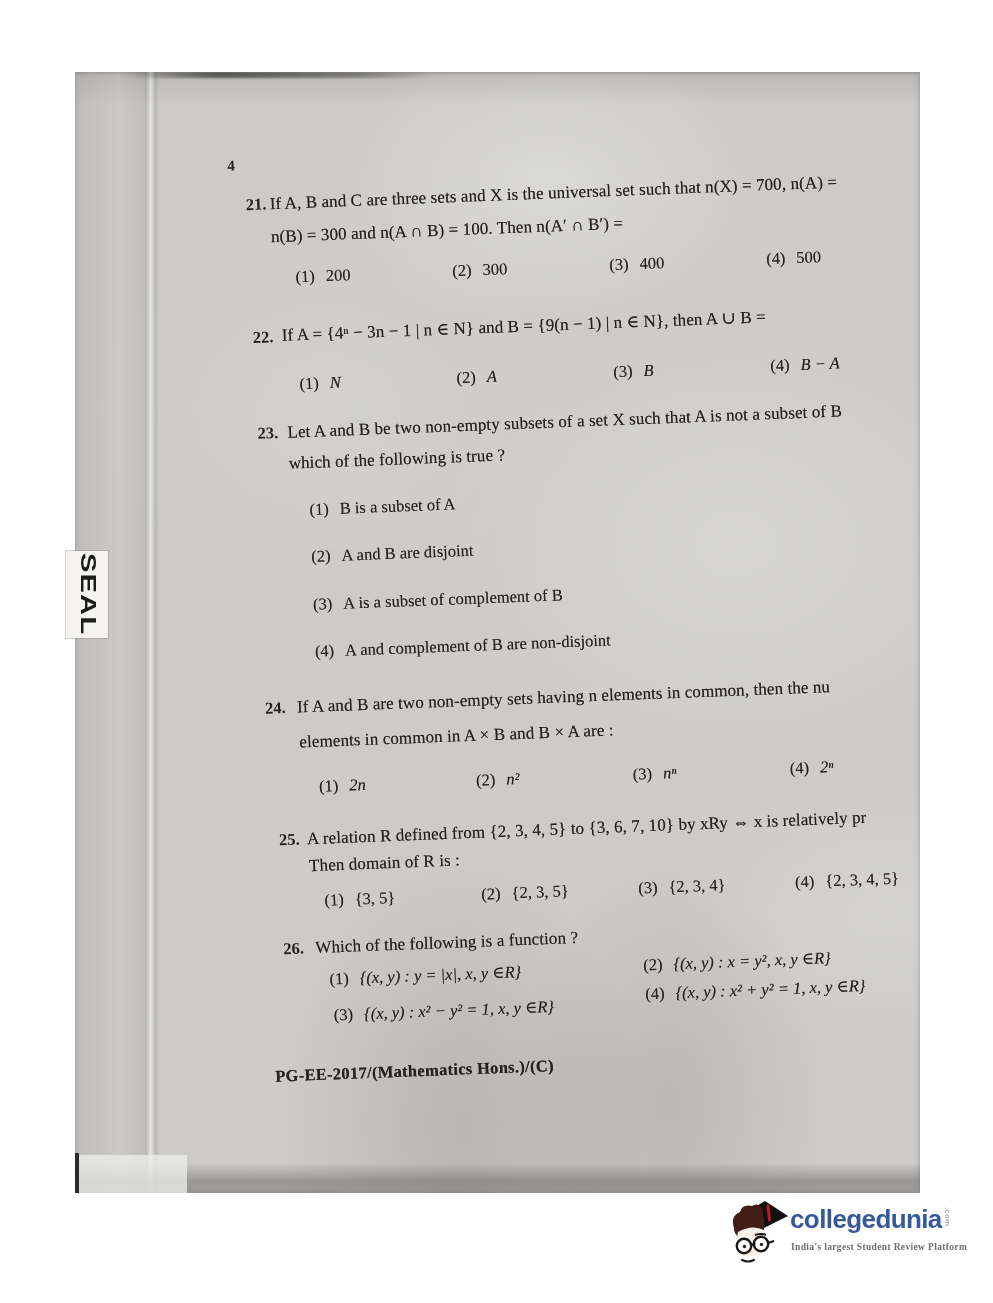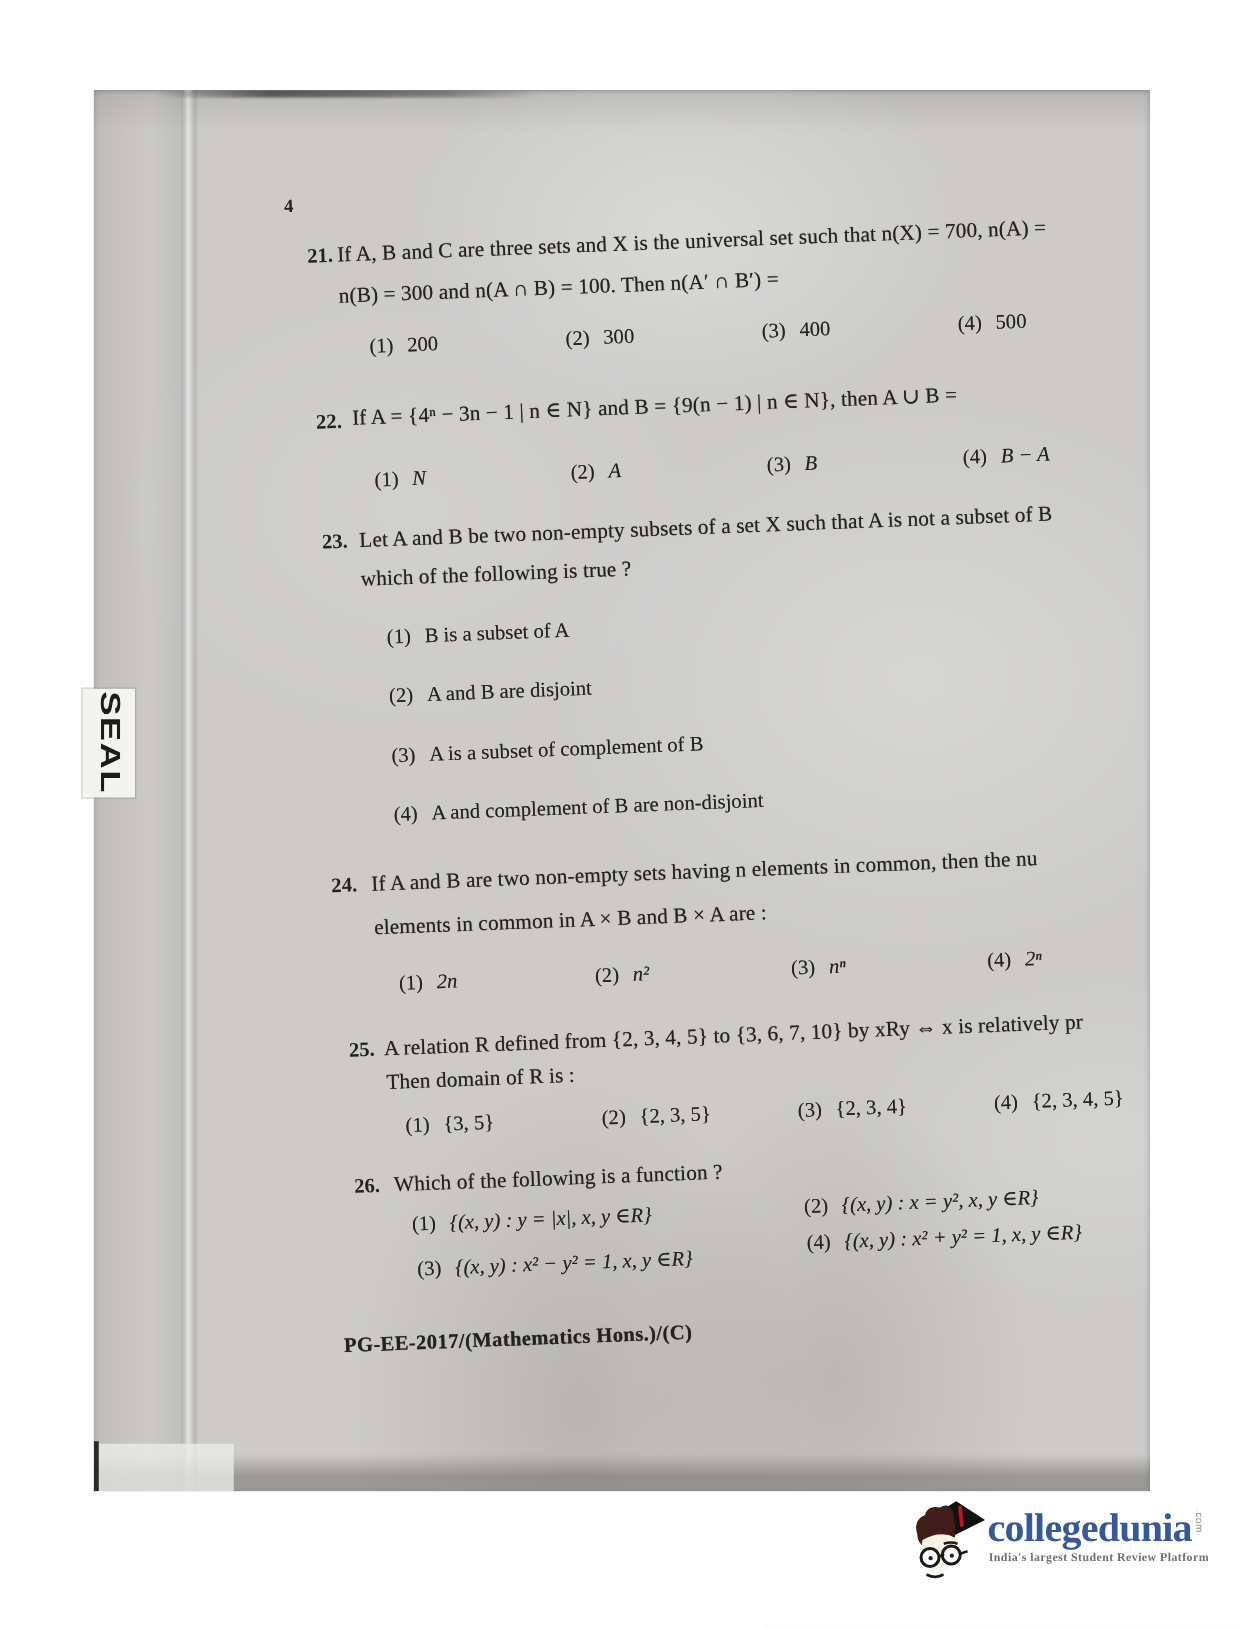--- a/index.html
+++ b/index.html
@@ -69,22 +69,22 @@
         box-shadow:0 0 0 1px rgba(120,120,118,.35);display:flex;align-items:center;justify-content:center;}
   .seal span{writing-mode:vertical-rl;font-family:"Liberation Sans","DejaVu Sans",sans-serif;
         font-weight:bold;font-size:27px;letter-spacing:1px;color:#1c1c1b;
         transform:scale(.82,1.08);}
 
   
   :root{--brand:#35599c;--tagline:#6f6f6f;}
   .logo{position:absolute;left:728px;top:1198px;width:240px;height:80px;}
   .mascot{position:absolute;left:0;top:0;}
   .brandrow{position:absolute;left:62px;top:6px;white-space:nowrap;}
-  .brand{font-family:Liberation Serif, serif;font-weight:bold;
-         font-size:32px;letter-spacing:-.6px;color:var(--brand);}
+  .brand{font-family:Liberation Sans, sans-serif;font-weight:bold;
+         font-size:26px;letter-spacing:-.6px;color:var(--brand);}
   .dotcom{display:inline-block;vertical-align:top;writing-mode:vertical-rl;
           font-family:"Liberation Sans","DejaVu Sans",sans-serif;font-size:8px;
           color:#8a8a8a;margin-left:1px;margin-top:3px;letter-spacing:.5px;}
   .tagline{position:absolute;left:63px;top:44px;font-family:Liberation Serif, serif;
            font-size:9.5px;font-weight:bold;color:var(--tagline);letter-spacing:.35px;white-space:nowrap;}
 </style>
 </head>
 <body>
 
 <div class="scan">

